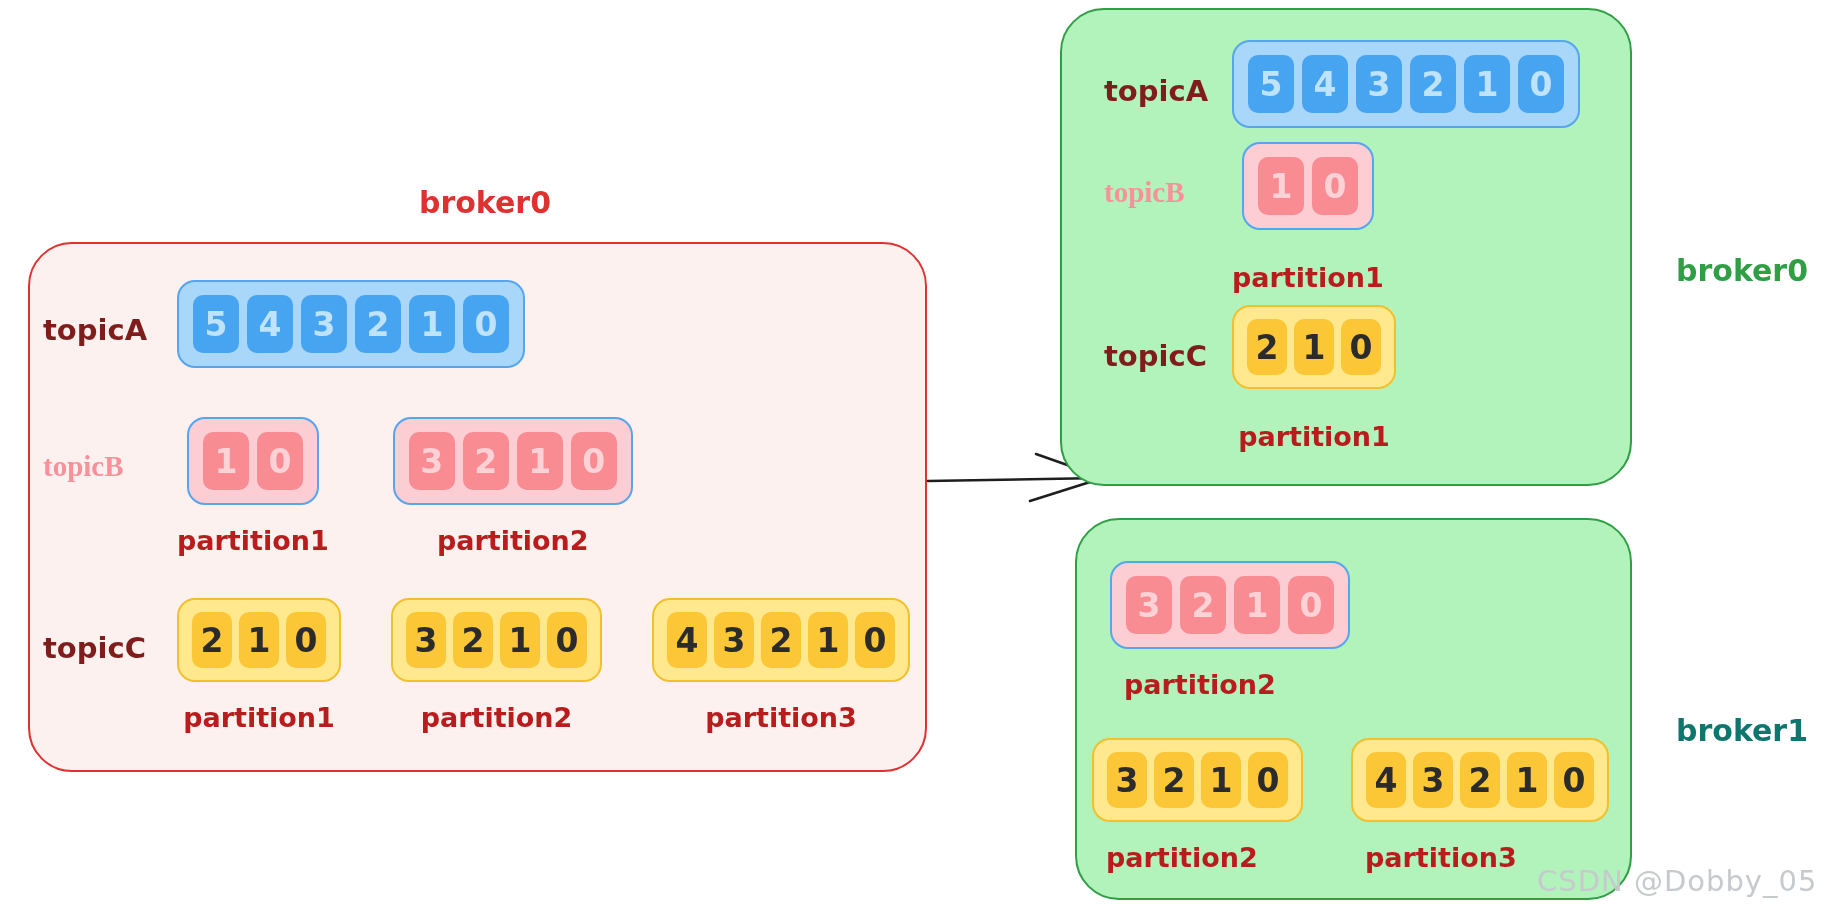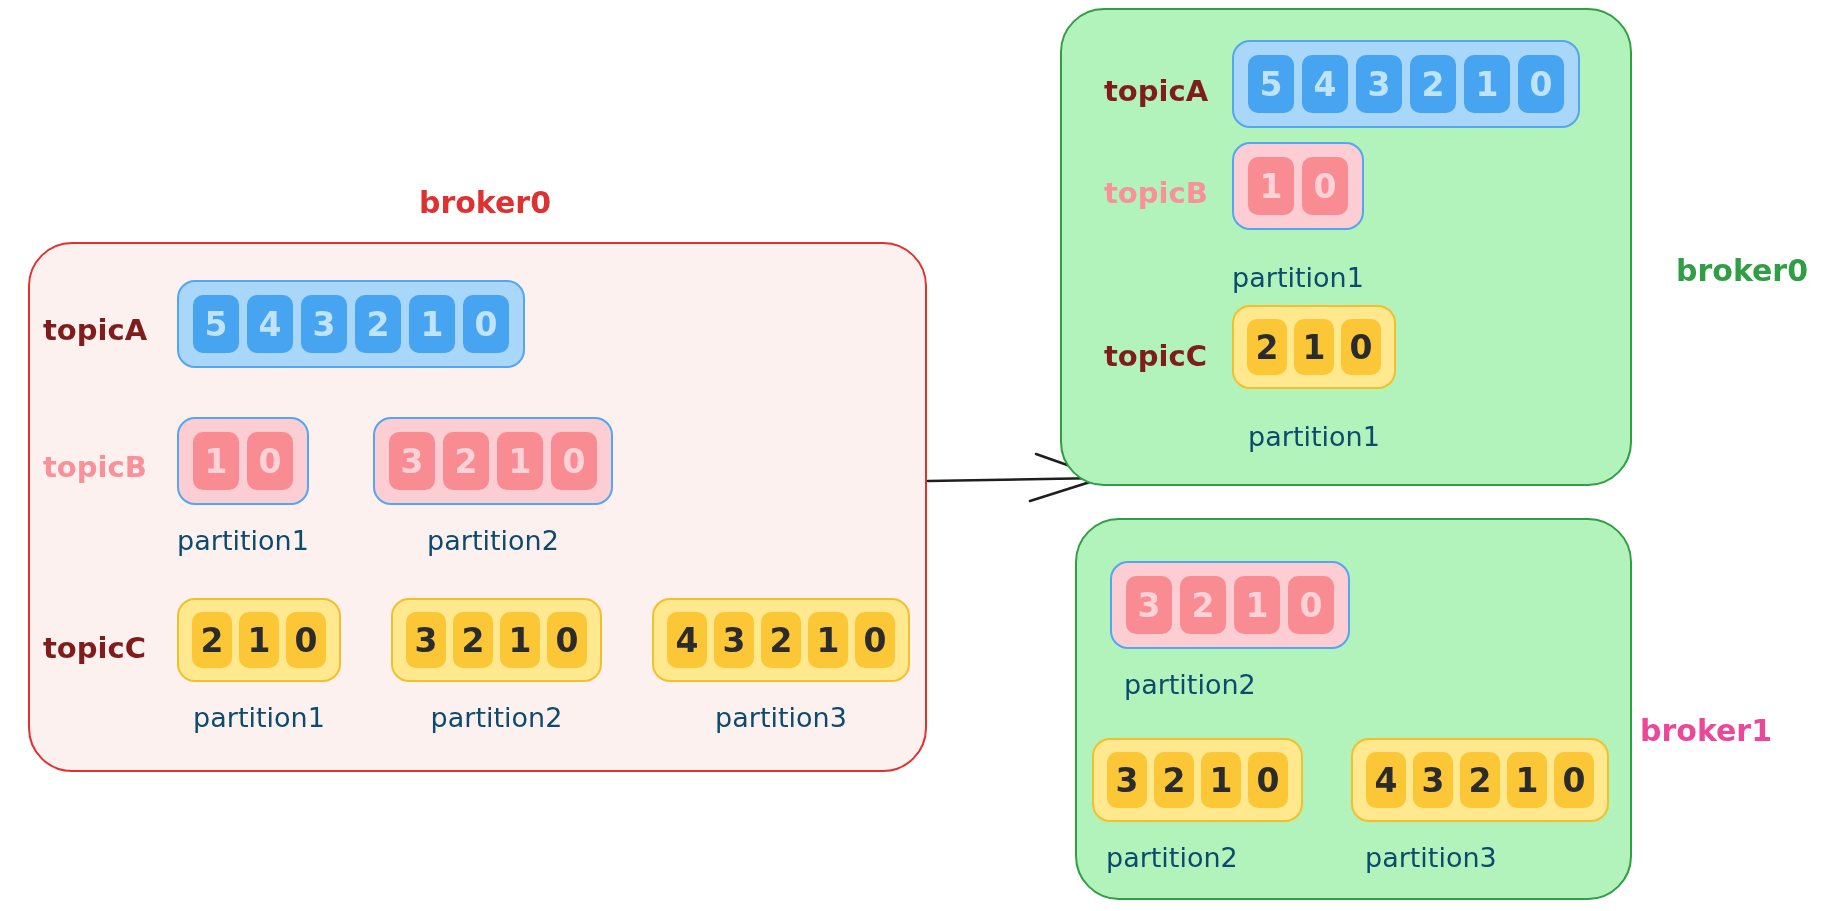--- a/index.html
+++ b/index.html
@@ -8,26 +8,26 @@
     font-family:"DejaVu Sans", sans-serif;
   }
   .box{position:absolute;box-sizing:border-box;border-radius:44px;}
   .box.source{left:28px;top:242px;width:899px;height:530px;background:#fdf1f0;border:2px solid #e03131;}
   .box.t0{left:1060px;top:8px;width:572px;height:478px;background:#b2f2bb;border:2px solid #2f9e44;}
   .box.t1{left:1075px;top:518px;width:557px;height:382px;background:#b2f2bb;border:2px solid #2f9e44;}
 
   .broker-label{position:absolute;font-size:30px;font-weight:700;white-space:nowrap;margin-top:13px;}
   .broker-label.red{left:400px;top:172px;width:170px;text-align:center;color:#e03131;}
   .broker-label.g0{left:1676px;top:240px;color:#2f9e44;}
-  .broker-label.g1{left:1640px;top:700px;color:#ec4899;}
+  .broker-label.g1{left:1676px;top:700px;color:#0f766e;}
 
   .trow{position:absolute;display:flex;align-items:flex-start;}
   .tlabel{font-size:29px;font-weight:600;white-space:nowrap;}
   .c-blue{color:#7f1d1d;}
-  .c-pink{color:#f9909a;}
+  .c-pink{color:#f9909a;font-family:Liberation Serif, serif;}
   .c-orange{color:#7f1d1d;}
 
   
   #srow-a{left:13px;top:36px;}
   #srow-b{left:13px;top:173px;}
   #srow-c{left:13px;top:354px;}
   .source .tlabel{flex:0 0 134px;margin-top:33px;}
   #srow-b .parts{column-gap:64px;}
   #srow-c .parts{column-gap:50px;}
 
@@ -51,21 +51,21 @@
   .partition.blue{background:#a8d7fa;border-color:#55a5f0;padding:13px 14px;column-gap:8px;}
   .partition.pink{background:#fccdd3;border-color:#55a5f0;padding:13px 14px;column-gap:8px;}
   .partition.yellow{background:#ffe88d;border-color:#f2c02d;padding:12px 13px;column-gap:7px;}
 
   .cell{display:flex;align-items:center;justify-content:center;border-radius:10px;
         font-size:33px;font-weight:600;}
   .blue .cell{width:46px;height:58px;background:#47a4f1;color:#bfe3fb;}
   .pink .cell{width:46px;height:58px;background:#f98b93;color:#fdd2d6;}
   .yellow .cell{width:40px;height:56px;background:#fcc737;color:#2b2b2b;}
 
-  .pcaption{font-size:27px;font-weight:400;color:#0c4a6e;white-space:nowrap;}
+  .pcaption{font-size:27px;font-weight:700;color:#b91c1c;white-space:nowrap;}
 
   .arrowsvg{position:absolute;left:0;top:0;pointer-events:none;}
   .watermark{position:absolute;left:1537px;top:864px;font-size:29px;letter-spacing:1px;
              color:#c6cacd;white-space:nowrap;z-index:5;}
 </style>
 </head>
 <body>
 
 <div class="canvas">
 
@@ -229,13 +229,14 @@
               <div class="cell">2</div>
               <div class="cell">1</div>
               <div class="cell">0</div>
             </div>
             <div class="pcaption">partition3</div>
           </div>
         </div>
     </div>
   </section>
 
+  <div class="watermark">CSDN @Dobby_05</div>
 </div>
 
 </body></html>

